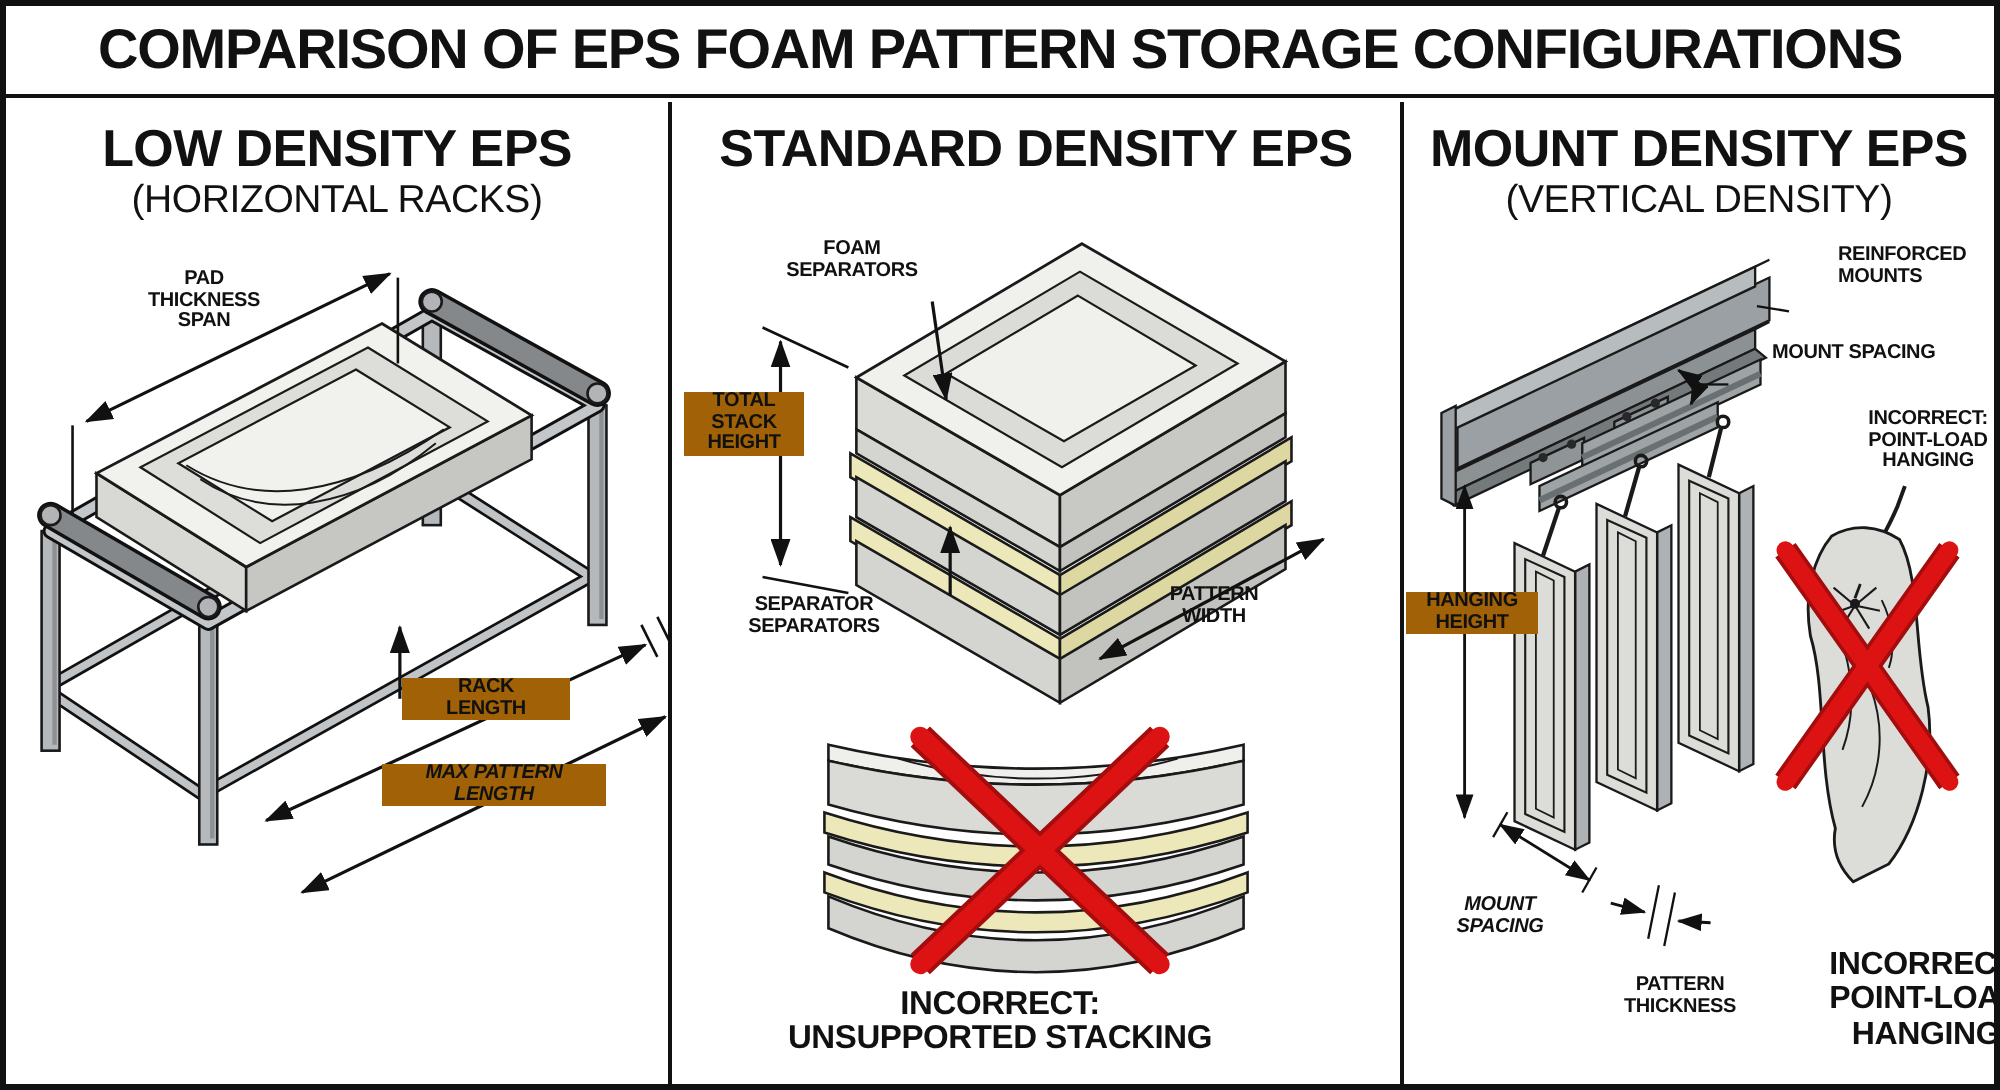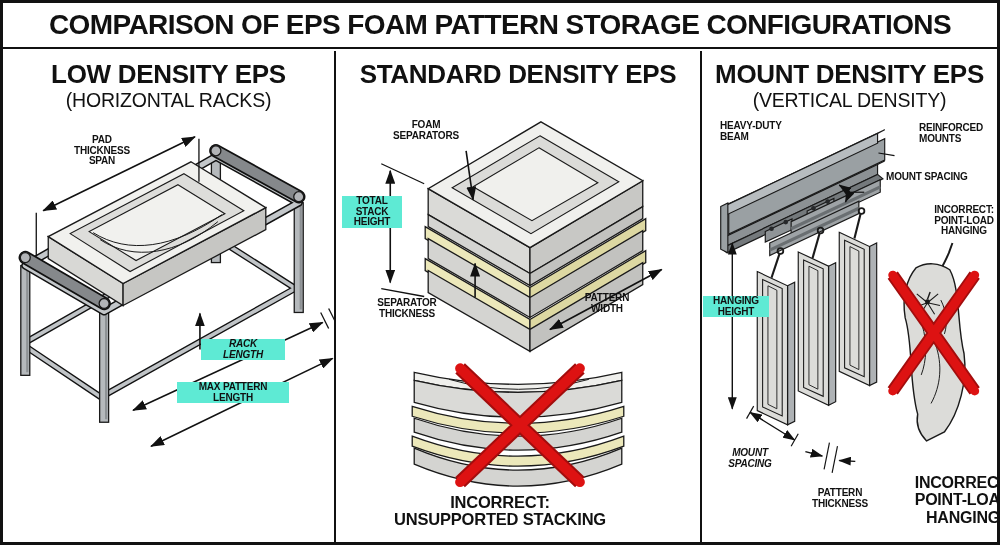--- a/index.html
+++ b/index.html
@@ -19,21 +19,21 @@
   .panel-std{width:368px;border-left:2px solid #111;border-right:2px solid #111;}
   .panel-high{width:331px;flex:1;}
   .ph1{margin-top:9px;text-align:center;font-weight:bold;font-size:26px;letter-spacing:-0.3px;line-height:1.1;}
   .ph2{text-align:center;font-size:19.5px;letter-spacing:-0.2px;line-height:1.15;}
   .art{position:absolute;left:0;top:0;width:100%;height:100%;}
   .lbl{
     position:absolute;font-weight:bold;font-size:10px;line-height:1.07;
     text-align:center;white-space:pre-line;letter-spacing:-0.2px;
   }
   .lbl.la{text-align:left;}
-  .lbl.bg{background:#5eead4;}
+  .lbl.bg{background:#a16207;}
   .lbl.cap{font-size:16.5px;line-height:1.05;}
   .lbl.cap3{font-size:16px;line-height:1.08;}
   .lbl.nw{white-space:nowrap;}
   svg .ln{stroke:#111;stroke-width:1.6;fill:none;}
   svg .thin{stroke:#111;stroke-width:1.3;fill:none;}
   svg .shape{stroke:#1a1a1a;stroke-width:1.3;}
 </style>
 </head>
 <body>
 
@@ -111,23 +111,23 @@
           <line class="thin" x1="326" y1="258" x2="334" y2="274"></line>
         </g>
         <g>
           <line class="ln" x1="148" y1="396" x2="330" y2="308" marker-start="url(#m1s)" marker-end="url(#m1e)"></line>
         </g>
       </svg>
 
       <div class="lbl" style="left:52px;top:84px;width:94px;">PAD
 THICKNESS
 SPAN</div>
-      <div class="lbl bg" style="left:198px;top:288px;width:84px;font-style:italic;">RACK
+      <div class="lbl bg" style="left:198px;top:288px;width:84px;">RACK
 LENGTH</div>
-      <div class="lbl bg" style="left:174px;top:331px;width:112px;">MAX PATTERN
+      <div class="lbl bg" style="left:188px;top:331px;width:112px;font-style:italic;">MAX PATTERN
 LENGTH</div>
     </section>
 
     <section class="panel panel-std">
       <div class="ph1">STANDARD DENSITY EPS</div>
 
       <svg class="art" viewBox="0 0 328 492">
         <defs>
           <marker id="m2e" markerUnits="userSpaceOnUse" markerWidth="14" markerHeight="10" viewBox="0 0 14 10" refX="13" refY="5" orient="auto">
               <path d="M0,0 L14,5 L0,10 z" fill="#111"></path>
@@ -183,21 +183,21 @@
           <path d="M106,318 L226,432 M226,318 L106,432" stroke-width="10" fill="none" stroke-linecap="round" stroke="#dd1212"></path>
         </g>
       </svg>
 
       <div class="lbl" style="left:46px;top:69px;width:88px;">FOAM
 SEPARATORS</div>
       <div class="lbl bg" style="left:6px;top:145px;width:60px;">TOTAL
 STACK
 HEIGHT</div>
       <div class="lbl" style="left:10px;top:247px;width:122px;">SEPARATOR
-THICKNESS</div>
+SEPARATORS</div>
       <div class="lbl" style="left:224px;top:242px;width:94px;">PATTERN
 WIDTH</div>
       <div class="lbl cap" style="left:16px;top:443px;width:296px;">INCORRECT:
 UNSUPPORTED STACKING</div>
     </section>
 
     <section class="panel panel-high">
       <div class="ph1">MOUNT DENSITY EPS</div>
       <div class="ph2">(VERTICAL DENSITY)</div>
 
@@ -291,22 +291,20 @@
           <line x1="253" y1="249" x2="256" y2="241" stroke="#1a1a1a" stroke-width="1.6"></line>
           <circle cx="253" cy="252" r="2.8" fill="#1a1a1a"></circle>
           <path d="M253,253 L241,243 M253,253 L265,243 M253,253 L239,258 M253,253 L267,256 M253,253 L245,266 M253,253 L261,266" stroke="#1a1a1a" stroke-width="1.2"></path>
         </g>
         <g>
           <path d="M214,222 L306,352 M306,222 L214,352" stroke-width="14" fill="none" stroke="#a30d0d"></path>
           <path d="M214,222 L306,352 M306,222 L214,352" stroke-width="10" fill="none" stroke-linecap="round" stroke="#dd1212"></path>
         </g>
       </svg>
 
-      <div class="lbl la" style="left:18px;top:70px;width:104px;">HEAVY-DUTY
-BEAM</div>
       <div class="lbl la" style="left:217px;top:72px;width:102px;">REINFORCED
 MOUNTS</div>
       <div class="lbl la nw" style="left:184px;top:121px;width:134px;">MOUNT SPACING</div>
       <div class="lbl" style="left:208px;top:154px;width:108px;">INCORRECT:
 POINT-LOAD
 HANGING</div>
       <div class="lbl bg" style="left:1px;top:245px;width:66px;">HANGING
 HEIGHT</div>
       <div class="lbl" style="left:11px;top:397px;width:74px;font-style:italic;">MOUNT
 SPACING</div>

